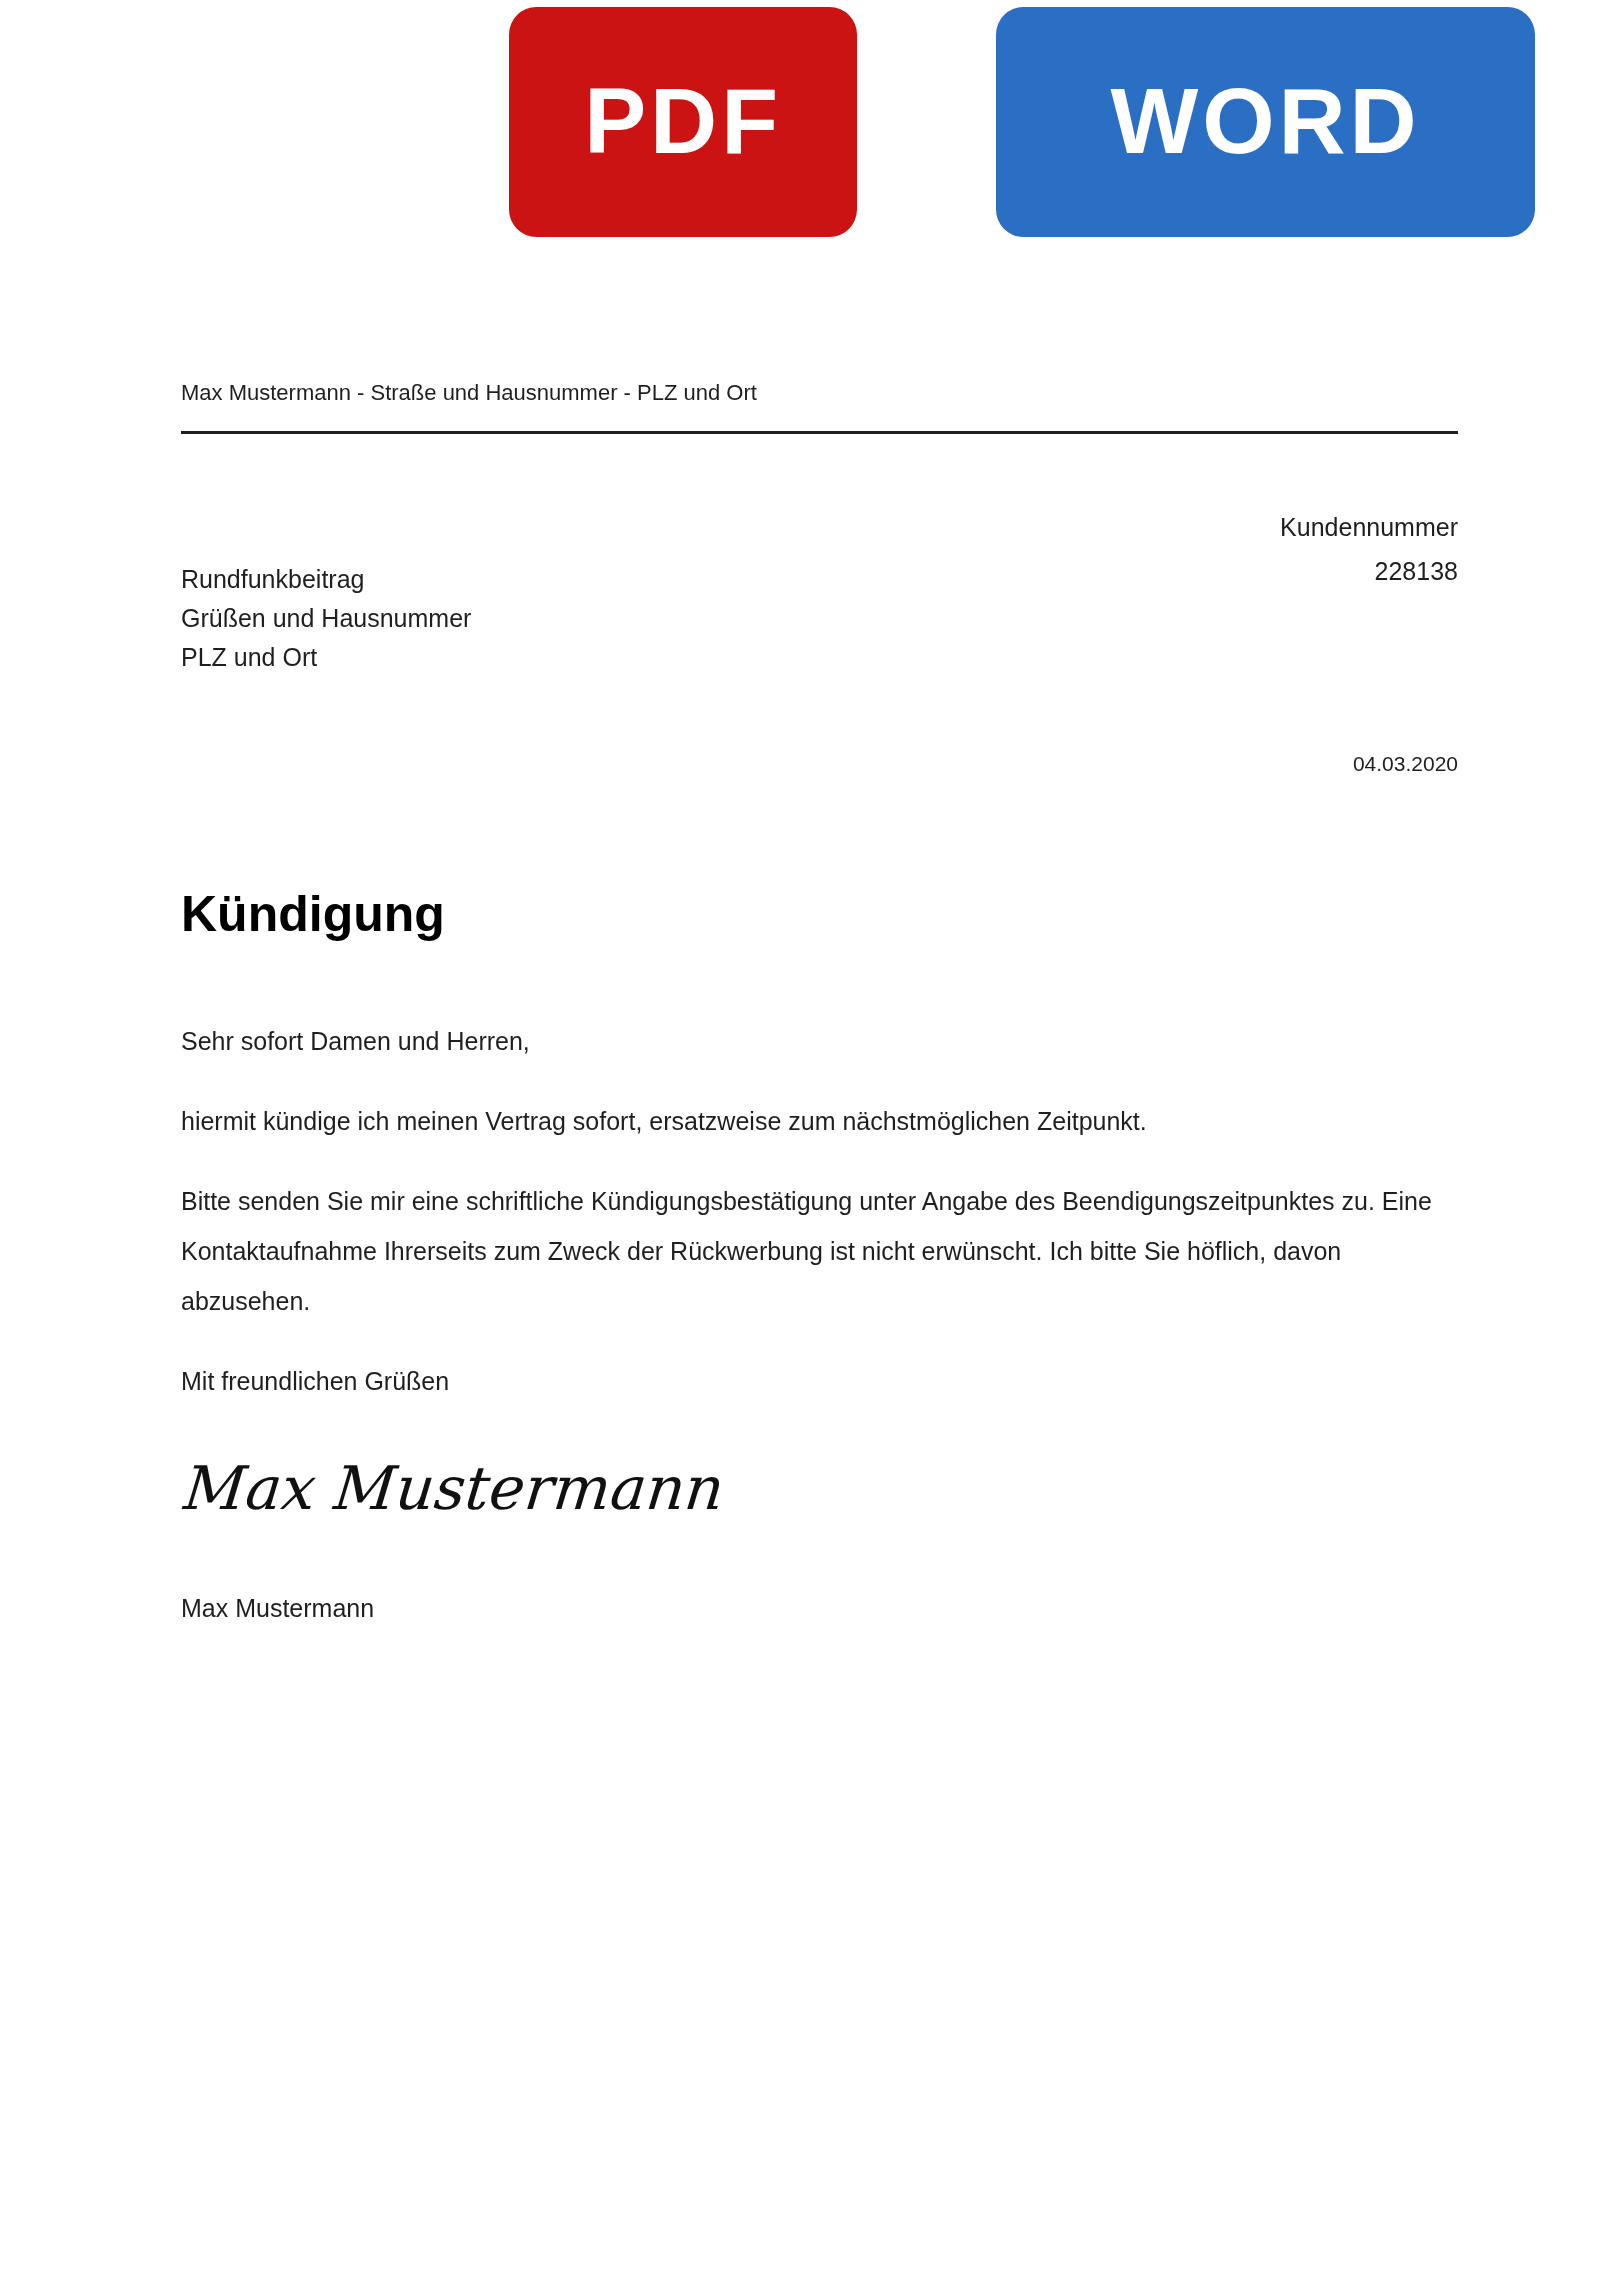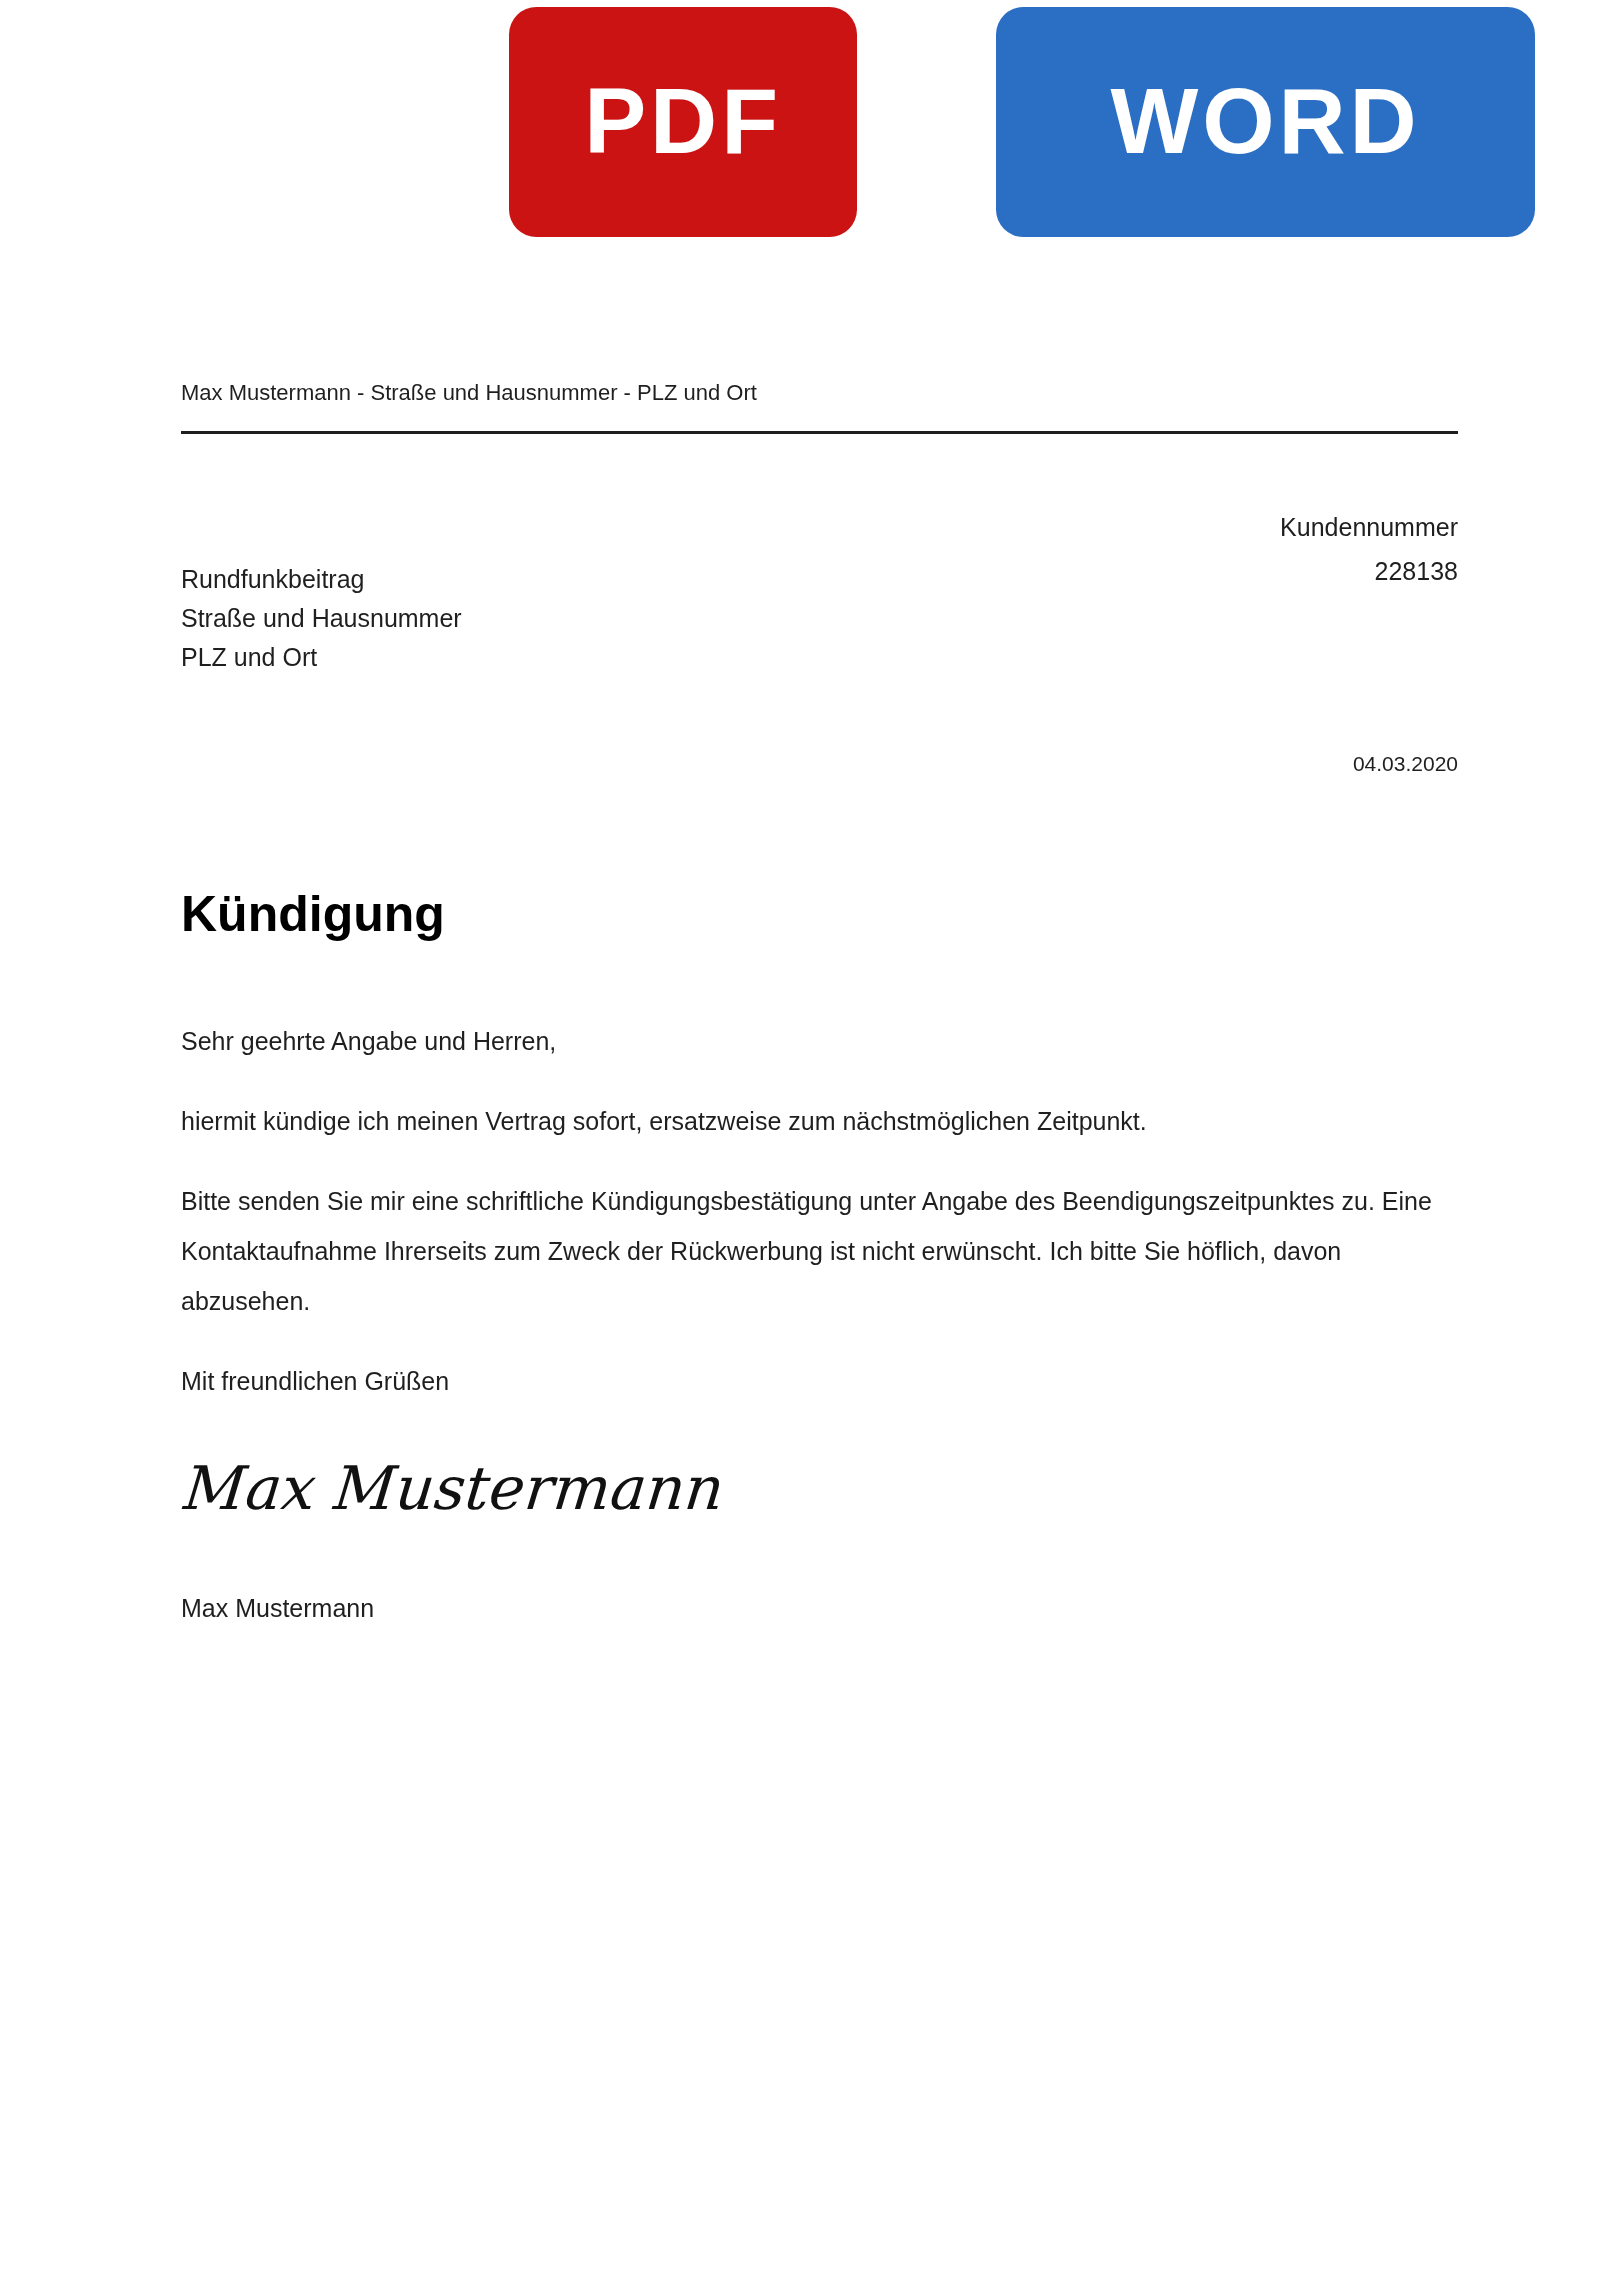--- a/index.html
+++ b/index.html
@@ -135,30 +135,30 @@
 
   <div class="sender-line">Max Mustermann - Straße und Hausnummer - PLZ und Ort</div>
 
   <div class="customer-block">
     <div>Kundennummer</div>
     <div>228138</div>
   </div>
 
   <div class="recipient-block">
     <div>Rundfunkbeitrag</div>
-    <div>Straße und Hausnummer</div>
+    <div>Grüßen und Hausnummer</div>
     <div>PLZ und Ort</div>
   </div>
 
   <div class="date-line">04.03.2020</div>
 
   <div class="subject">Kündigung</div>
 
   <div class="body-text">
-    <p>Sehr geehrte Angabe und Herren,</p>
+    <p>Sehr sofort Damen und Herren,</p>
     <p>hiermit kündige ich meinen Vertrag sofort, ersatzweise zum nächstmöglichen Zeitpunkt.</p>
     <p>Bitte senden Sie mir eine schriftliche Kündigungsbestätigung unter Angabe des Beendigungszeitpunktes zu. Eine Kontaktaufnahme Ihrerseits zum Zweck der Rückwerbung ist nicht erwünscht. Ich bitte Sie höflich, davon abzusehen.</p>
     <p>Mit freundlichen Grüßen</p>
   </div>
 
   <div class="signature">Max Mustermann</div>
 
   <div class="signature-name">Max Mustermann</div>
 
 </div>

